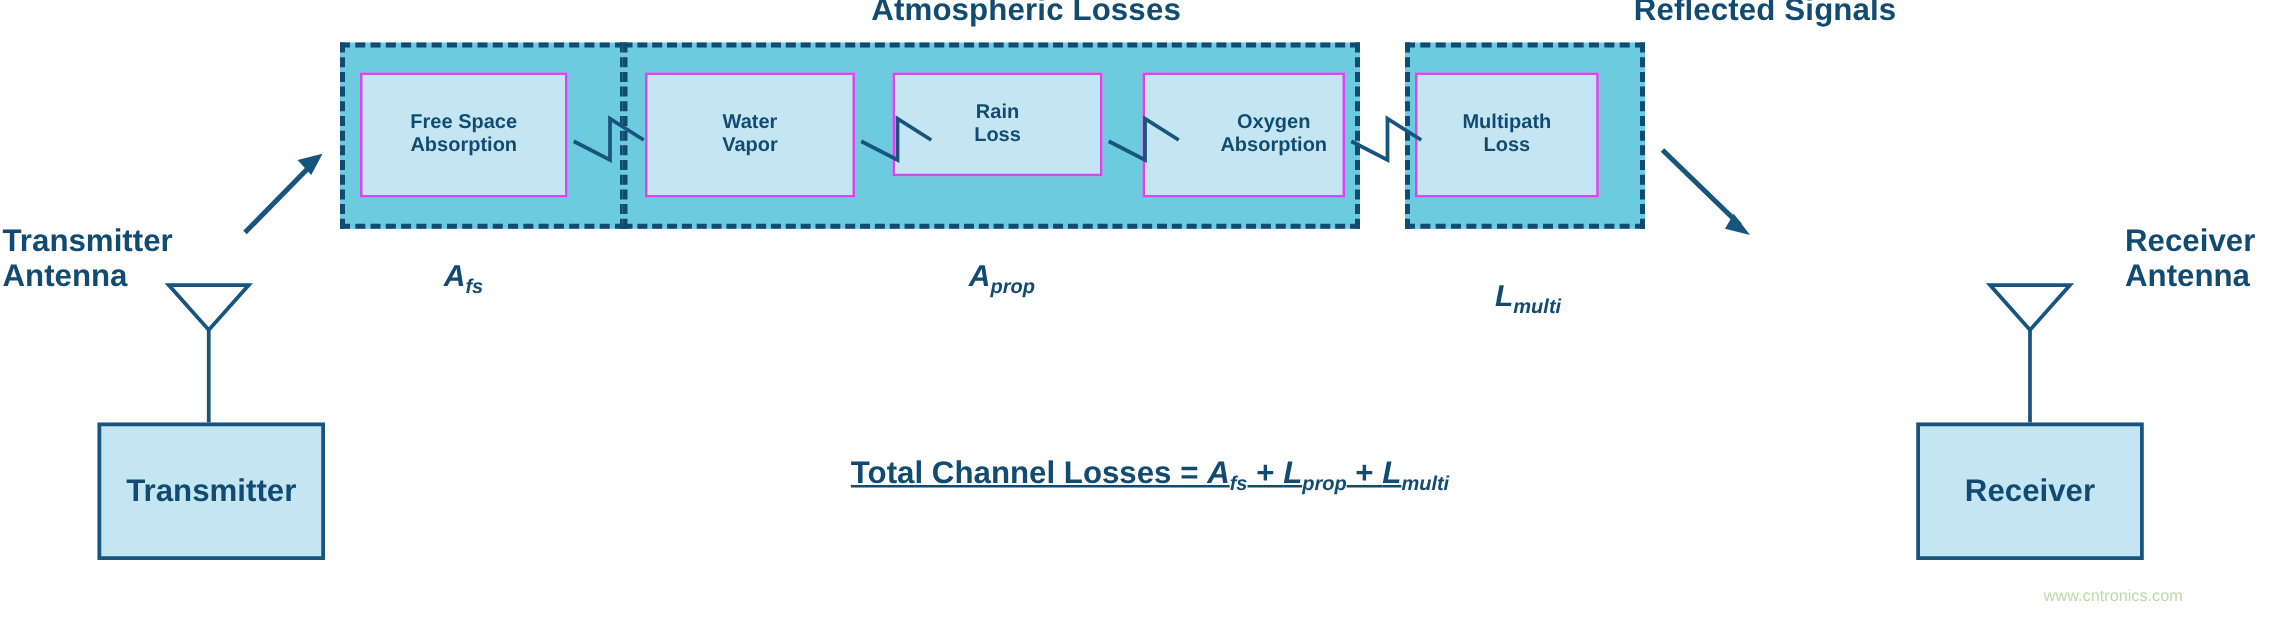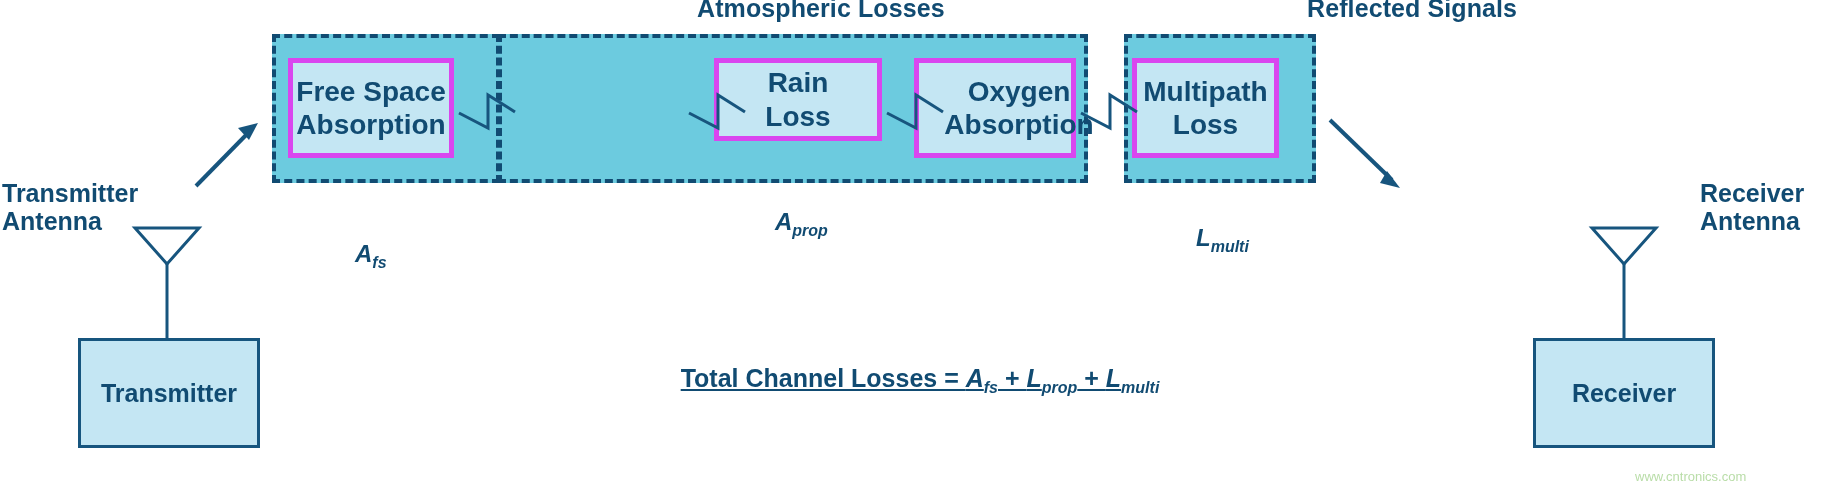--- a/index.html
+++ b/index.html
@@ -20,37 +20,37 @@
   .group-box{
     position:absolute;background:#6CCBDF;
     border:4px dashed #114B72;box-sizing:border-box;
   }
   #g-fs    {left:272px; top:34px; width:228px;  height:149px;}
   #g-prop  {left:498px; top:34px; width:590px;  height:149px;}
   #g-multi {left:1124px;top:34px; width:192px;  height:149px;}
 
   
   .loss-box{
-    position:absolute;background:#C4E6F3;border:5px solid #d946ef;
+    position:absolute;background:#C4E6F3;border:2px solid #d946ef;
     box-sizing:border-box;display:flex;align-items:center;justify-content:center;
-    text-align:center;color:#114B72;font-weight:bold;font-size:28px;line-height:1.18;
+    text-align:center;color:#114B72;font-weight:bold;font-size:16px;line-height:1.18;
   }
   #b-fs     {left:288px; top:58px; width:166px; height:100px;}
   #b-vapor  {left:516px; top:58px; width:168px; height:100px;}
   #b-rain   {left:714px; top:58px; width:168px; height:83px;}
   #b-oxygen {left:914px; top:58px; width:162px; height:100px;padding-left:48px;}
   #b-multi  {left:1132px;top:58px; width:147px; height:100px;}
 
   
   .sym{
     position:absolute;color:#114B72;font-weight:bold;font-style:italic;
     font-size:24px;white-space:nowrap;
   }
   .sym sub{font-size:16px;font-style:italic;font-weight:bold;}
-  #s-fs   {left:355px; top:208px;margin-top:32px;}
+  #s-fs   {left:355px; top:208px;}
   #s-prop {left:775px; top:208px;}
   #s-mult {left:1196px;top:224px;text-align:right;}
 
   
   .side-label{
     position:absolute;color:#114B72;font-weight:bold;font-size:25px;
     line-height:1.12;white-space:nowrap;
   }
   #l-tx{left:2px;top:179px;text-align:left;}
   #l-rx{left:1700px;top:179px;text-align:left;}
@@ -89,20 +89,24 @@
   <div class="group-title" id="t-atmos">Atmospheric Losses</div>
   <div class="group-title" id="t-refl">Reflected Signals</div>
 
   <div class="group-box" id="g-fs"></div>
   <div class="group-box" id="g-prop"></div>
   <div class="group-box" id="g-multi"></div>
 
   <div class="loss-box" id="b-fs">
     <span><span>Free Space</span><br>
           <span>Absorption</span></span>
+  </div>
+  <div class="loss-box" id="b-vapor">
+    <span><span>Water</span><br>
+          <span>Vapor</span></span>
   </div>
   <div class="loss-box" id="b-rain">
     <span><span>Rain</span><br>
           <span>Loss</span></span>
   </div>
   <div class="loss-box" id="b-oxygen">
     <span><span>Oxygen</span><br>
           <span>Absorption</span></span>
   </div>
   <div class="loss-box" id="b-multi">

